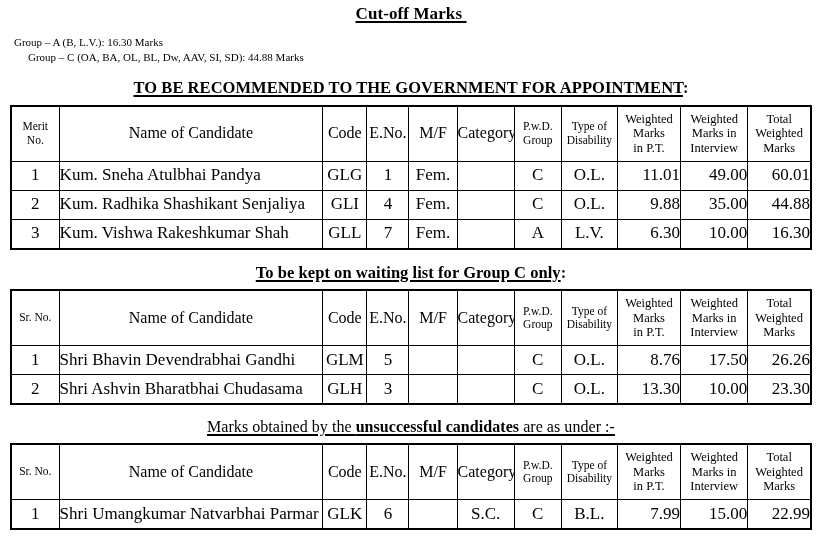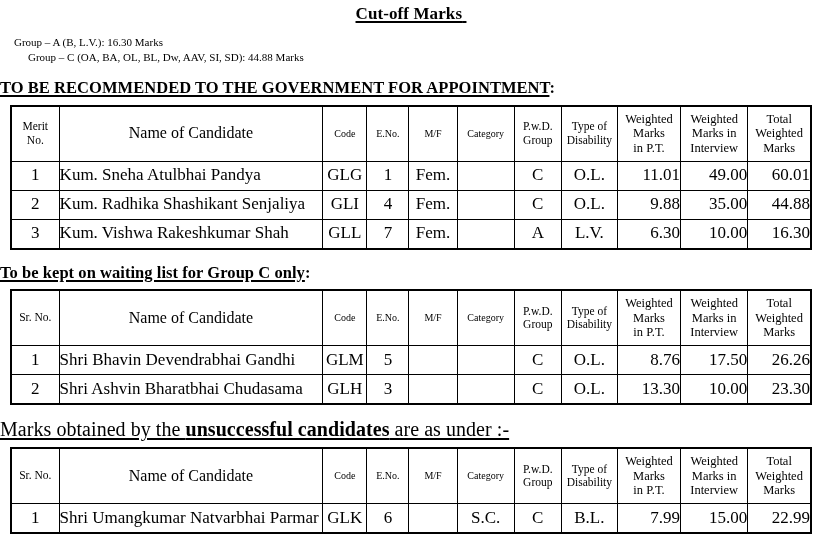--- a/index.html
+++ b/index.html
@@ -39,33 +39,34 @@
 
   .group-line {
     font-size: 11px;
     line-height: 1.32;
     padding-left: 14px;
     white-space: pre;
   }
   .group-line.second { padding-left: 28px; }
 
   .section-heading {
+    text-align: center;
     font-size: 16.5px;
     font-weight: bold;
     line-height: 1;
     letter-spacing: 0.05px;
   }
   .section-heading .u {
     text-decoration: underline;
     text-underline-offset: 2px;
     text-decoration-thickness: 2px;
   }
   .section-heading.mixed {
     font-weight: normal;
-    font-size: 20px;
+    font-size: 16px;
   }
   .section-heading.mixed .u {
     text-decoration: underline;
     text-underline-offset: 2px;
     text-decoration-thickness: 1.6px;
   }
   .section-heading.mixed b { font-weight: bold; }
 
   .sp-h1 { height: 13px; }
   .sp-after-head { height: 8px; }
@@ -99,21 +100,21 @@
     height: 54px;
   }
   .hd.big {
     font-size: 16px;
     margin-left: 11px;
   }
   .hd.tiny {
     font-size: 11.5px;
   }
   .hd.sm {
-    font-size: 10px;
+    font-size: 16px;
   }
 
   
   .bd {
     height: 28px;
     font-size: 17px;
     line-height: 1.1;
   }
   .c-center { text-align: center; }
   .c-left   { text-align: left; padding-left: 6px; }

